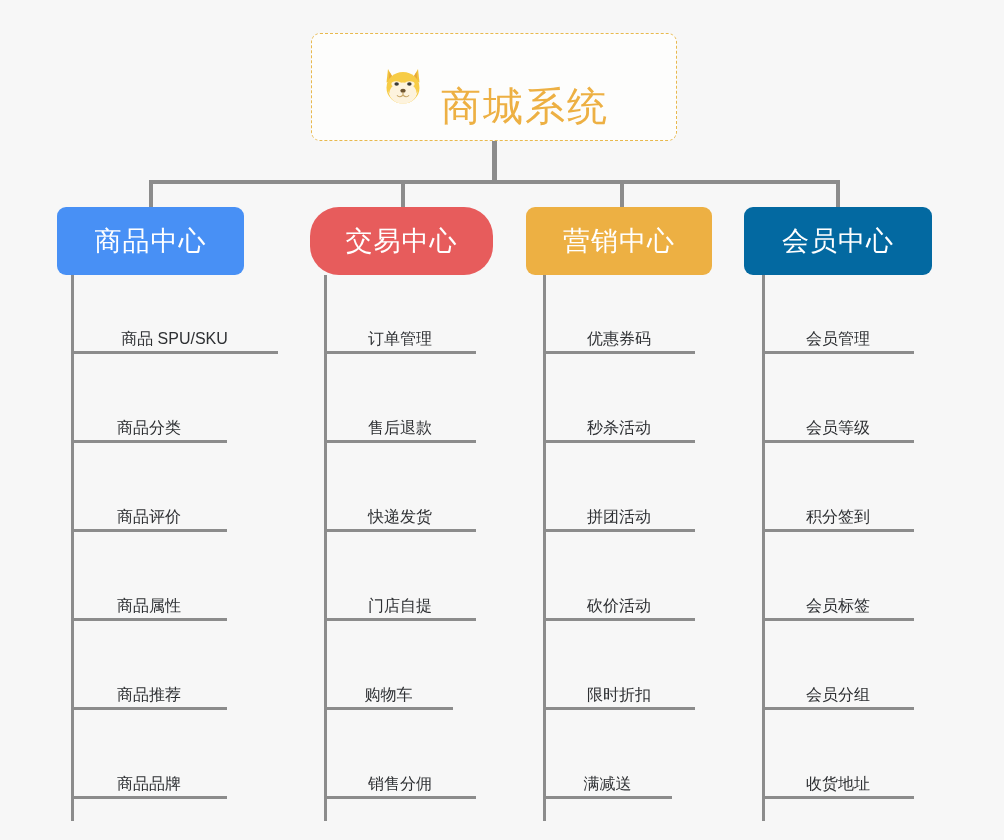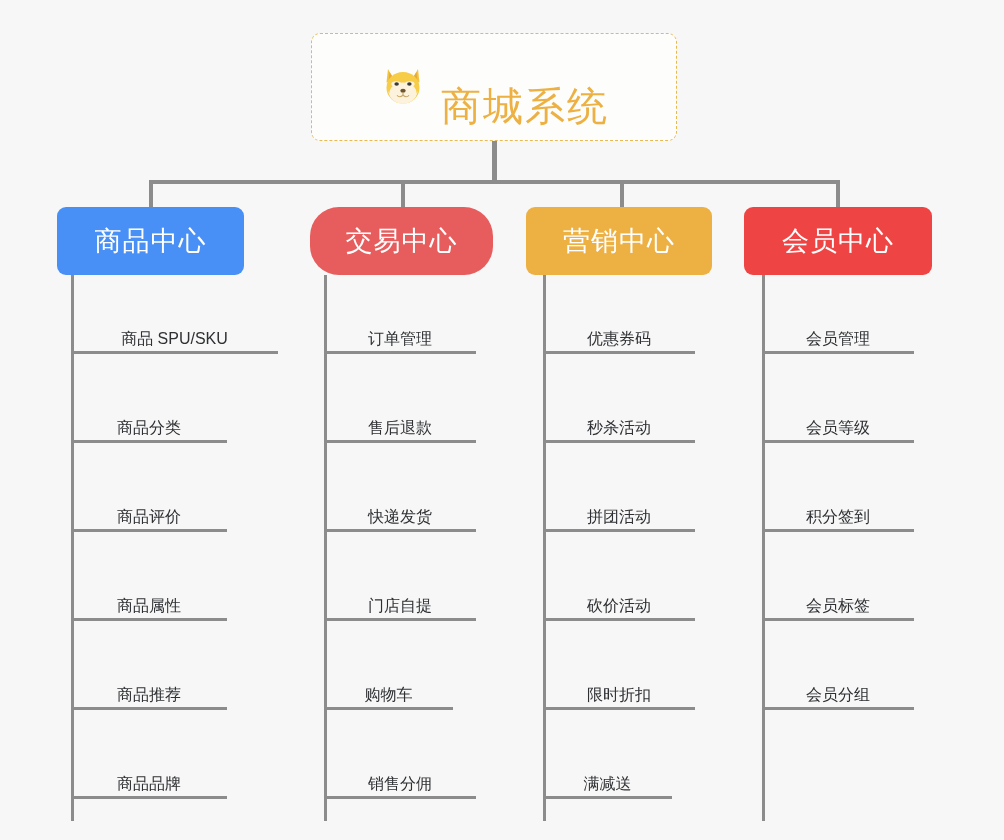--- a/index.html
+++ b/index.html
@@ -201,33 +201,36 @@
   <div class="leaf" style="left: 543px; top: 577px; width: 152px; border-bottom-color: rgb(140, 140, 140);">
     <span class="leaf-label">砍价活动</span>
   </div>
   <div class="leaf" style="left: 543px; top: 666px; width: 152px; border-bottom-color: rgb(140, 140, 140);">
     <span class="leaf-label">限时折扣</span>
   </div>
   <div class="leaf" style="left: 543px; top: 755px; width: 129px; border-bottom-color: rgb(140, 140, 140);">
     <span class="leaf-label">满减送</span>
   </div>
 
-  <div class="cat-head" style="left: 744px; top: 207px; width: 188px; background: #ef4444;">
+  <div class="cat-head" style="left: 744px; top: 207px; width: 188px; background: #0369a1;">
     <span>会员中心</span>
   </div>
   <div class="trunk" style="left: 762px; top: 275px; height: 546px; background: rgb(140, 140, 140);"></div>
   <div class="leaf" style="left: 762px; top: 310px; width: 152px; border-bottom-color: rgb(140, 140, 140);">
     <span class="leaf-label">会员管理</span>
   </div>
   <div class="leaf" style="left: 762px; top: 399px; width: 152px; border-bottom-color: rgb(140, 140, 140);">
     <span class="leaf-label">会员等级</span>
   </div>
   <div class="leaf" style="left: 762px; top: 488px; width: 152px; border-bottom-color: rgb(140, 140, 140);">
     <span class="leaf-label">积分签到</span>
   </div>
   <div class="leaf" style="left: 762px; top: 577px; width: 152px; border-bottom-color: rgb(140, 140, 140);">
     <span class="leaf-label">会员标签</span>
   </div>
   <div class="leaf" style="left: 762px; top: 666px; width: 152px; border-bottom-color: rgb(140, 140, 140);">
     <span class="leaf-label">会员分组</span>
   </div>
+  <div class="leaf" style="left: 762px; top: 755px; width: 152px; border-bottom-color: rgb(140, 140, 140);">
+    <span class="leaf-label">收货地址</span>
+  </div>
 
 </div>
 
 </body></html>

